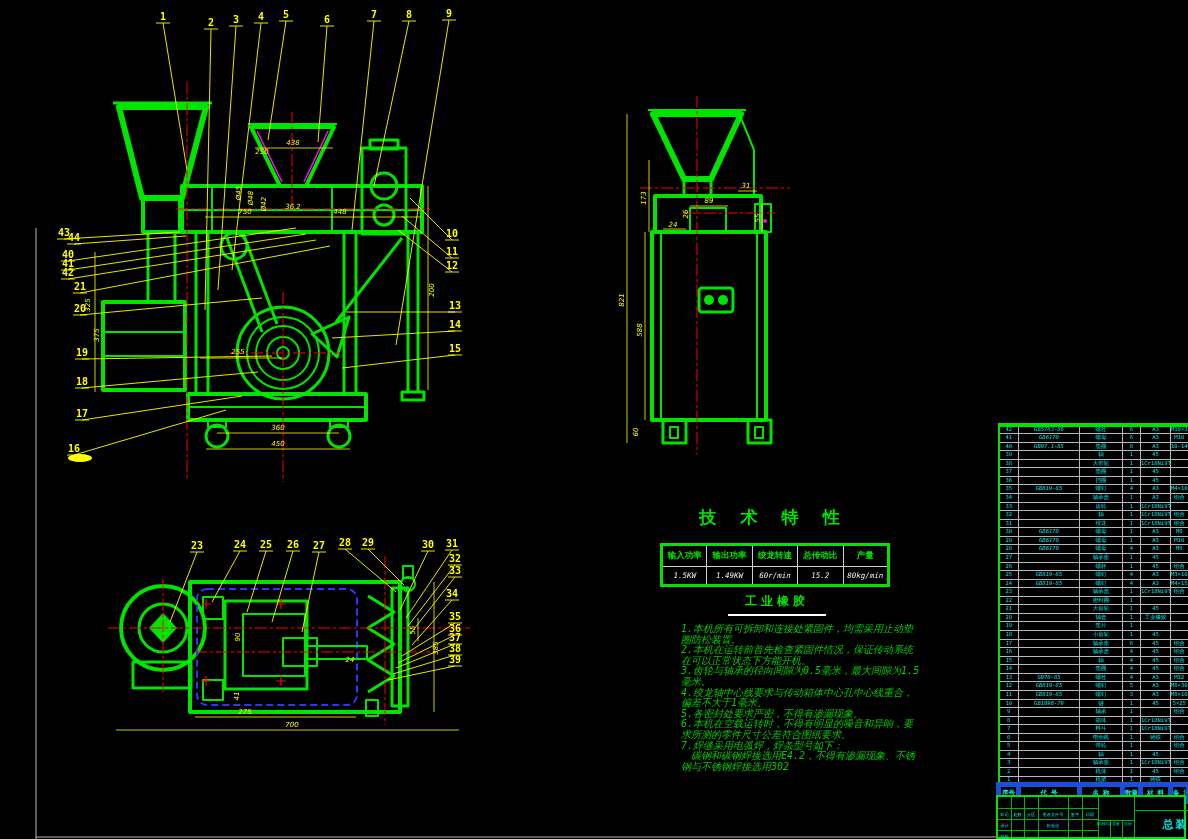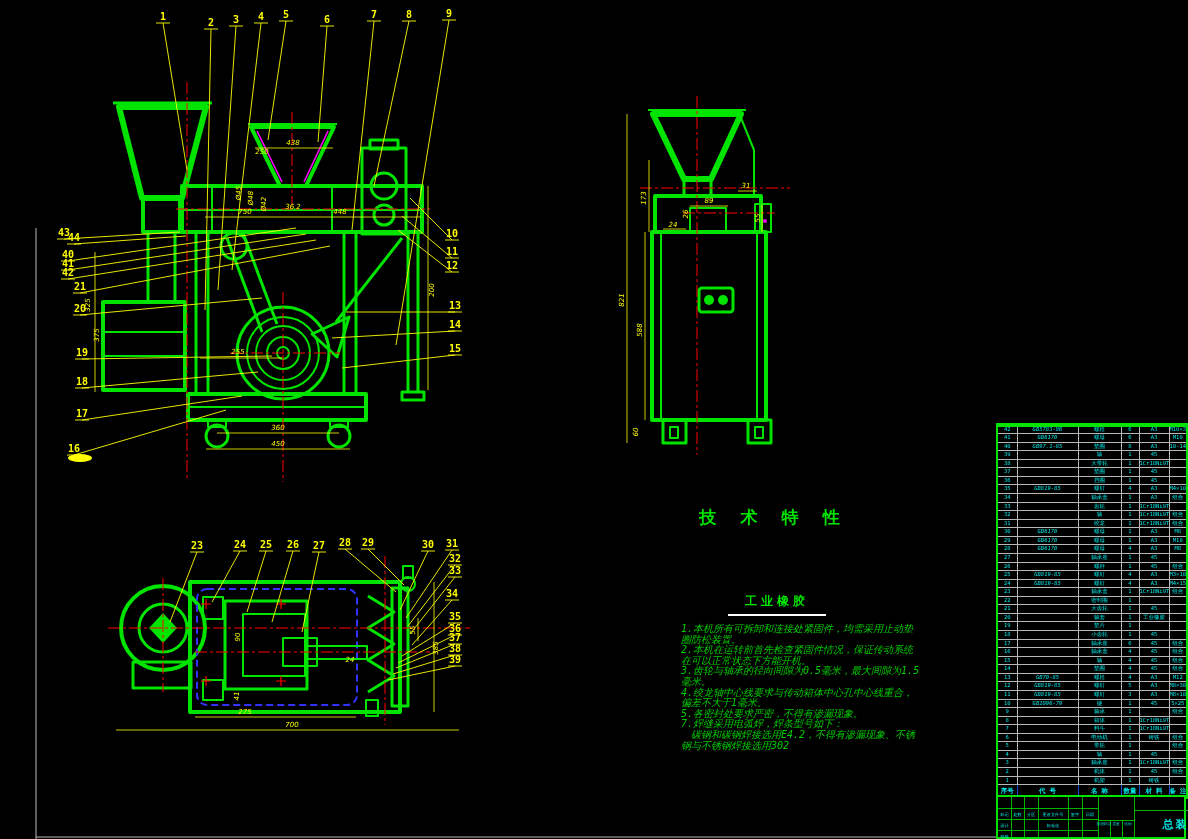--- a/index.html
+++ b/index.html
@@ -35,21 +35,21 @@
              border-bottom:2px solid #ffffff;padding-bottom:4px;}
   #req-lines{position:absolute;left:681px;top:624px;width:240px;color:#00cc00;
              font-size:10px;line-height:10.6px;font-style:italic;}
   #req-lines div.ind{text-indent:10px;}
   
   #bom{position:absolute;left:996px;top:423px;width:190px;height:372px;
        border:2px solid #00e400;border-top:4px solid #00e400;border-collapse:collapse;table-layout:fixed;}
   #bom td,#bom th{border:0.6px solid #b8b8b8;padding:0;text-align:center;overflow:hidden;
        white-space:nowrap;color:#00e8e8;font-size:5.5px;line-height:1;}
   #bom tbody tr{height:8.57px;}
-  #bom tfoot th{height:12px;font-size:6.5px;border:1px solid #1d4ed8;color:#00e8e8;}
+  #bom tfoot th{height:12px;font-size:6.5px;border:5px solid #1d4ed8;color:#00e8e8;}
   #bom td:nth-child(2){font-style:italic;}
   
   #tblock{position:absolute;left:996px;top:795px;width:190px;height:44px;
           border:2px solid #00e400;box-sizing:border-box;background:#000;}
   #tblock .lv{position:absolute;top:0;width:1px;height:100%;background:#00b400;}
   #tblock .lh{position:absolute;left:0;height:1px;background:#00b400;}
   #tblock .cell-label{position:absolute;transform:translate(-50%,-50%);color:#00e8e8;
           white-space:nowrap;}
   #tb-title{position:absolute;left:136px;top:13px;width:52px;height:29px;display:flex;
           align-items:center;justify-content:center;color:#00e8e8;font-size:11px;
@@ -392,28 +392,49 @@
         <line x1="455" y1="655" x2="393" y2="674" class="lead"></line>
         <line x1="448" y1="655" x2="462" y2="655" class="lead"></line>
         <text x="455" y="652" class="callout">38</text>
         <line x1="455" y1="666" x2="388" y2="680" class="lead"></line>
         <line x1="448" y1="666" x2="462" y2="666" class="lead"></line>
         <text x="455" y="663" class="callout">39</text>
       </g>
   </svg>
 
   <div id="tt-title">技 术 特 性</div>
+  <table id="tt">
+    <thead>
+        <tr id="tt-head">
+          <th>输入功率</th>
+          <th>输出功率</th>
+          <th>绞龙转速</th>
+          <th>总传动比</th>
+          <th>产量</th>
+        </tr>
+      </thead>
+    <tbody>
+        <tr id="tt-vals">
+          <td>1.5KW</td>
+          <td>1.49KW</td>
+          <td>60r/min</td>
+          <td>15.2</td>
+          <td>80kg/min</td>
+        </tr>
+      </tbody>
+  </table>
 
   <div id="req-title">工业橡胶</div>
   <div id="req-lines">
       <div>1.本机所有可拆卸和连接处紧固件，均需采用止动垫圈防松装置。</div>
       <div>2.本机在运转前首先检查紧固件情况，保证传动系统在可以正常状态下方能开机。</div>
       <div>3.齿轮与轴承的径向间隙为0.5毫米，最大间隙为1.5毫米。</div>
       <div>4.绞龙轴中心线要求与传动箱体中心孔中心线重合，偏差不大于1毫米。</div>
       <div>5.各密封处要求严密，不得有渗漏现象。</div>
+      <div>6.本机在空载运转时，不得有明显的噪音和异响，要求所测的零件尺寸公差符合图纸要求。</div>
       <div>7.焊缝采用电弧焊，焊条型号如下：</div>
       <div class="ind">碳钢和碳钢焊接选用E4.2，不得有渗漏现象、不锈钢与不锈钢焊接选用302</div>
     </div>
 
   <table id="bom">
     <colgroup>
       <col style="width:20px">
         <col style="width:61px">
         <col style="width:43px">
       <col style="width:18px">

